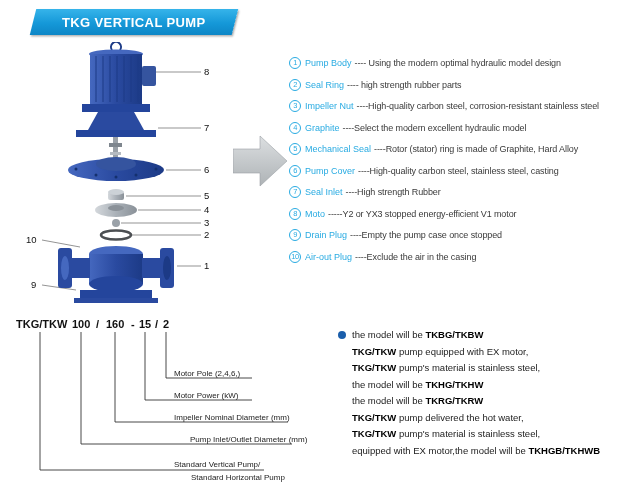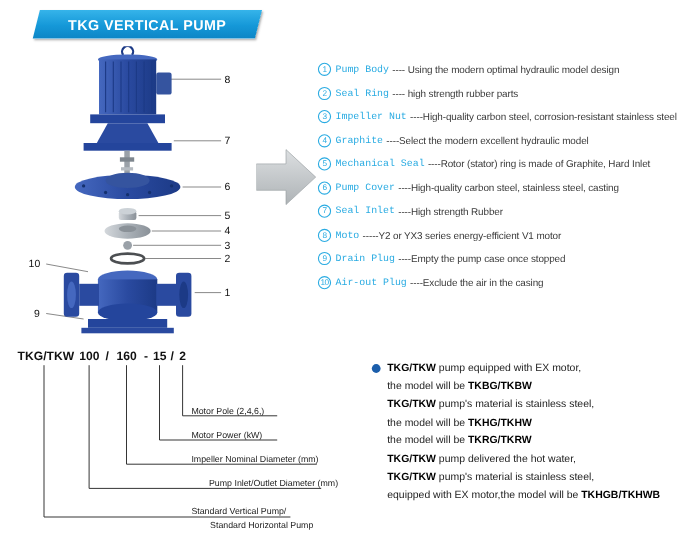--- a/index.html
+++ b/index.html
@@ -18,21 +18,21 @@
   #pumpsvg text { font-family:"Liberation Sans",sans-serif; font-size:9.5px; fill:#111; }
 
   
   #arrowsvg { position:absolute; left:233px; top:133px; width:56px; height:58px; }
 
   
   .features { position:absolute; left:289px; top:57px; width:327px; display:flex; flex-direction:column; gap:9px; }
   .frow { display:flex; align-items:center; white-space:nowrap; font-size:9px; color:#3a3a3a; height:12.5px; }
   .fnum { flex:0 0 auto; width:12px; height:12px; border:1px solid #29abe2; border-radius:50%;
           color:#29abe2; font-size:7.5px; line-height:10.5px; text-align:center; margin-right:4px; letter-spacing:-.5px; }
-  .flabel { color:#29abe2; margin-right:3px;font-family:Liberation Mono, monospace; }
+  .flabel { color:#29abe2; margin-right:3px; }
   .fdesc { color:#3a3a3a; letter-spacing:-.1px; }
 
   
   .model { position:absolute; left:14px; top:318px; width:300px; height:178px; }
   .model .seg { position:absolute; top:0; font-size:11px; font-weight:bold; color:#111; }
   .model svg { position:absolute; left:0; top:0; width:300px; height:178px; }
   .mlabel { position:absolute; font-size:8px; color:#222; white-space:nowrap; }
 
   
   .notes { position:absolute; left:352px; top:327px; width:262px; font-size:9.5px; color:#222; }
@@ -186,36 +186,36 @@
       <span class="fdesc">----High-quality carbon steel, corrosion-resistant stainless steel</span>
     </div>
     <div class="frow">
       <span class="fnum">4</span>
       <span class="flabel">Graphite</span>
       <span class="fdesc">----Select the modern excellent hydraulic model</span>
     </div>
     <div class="frow">
       <span class="fnum">5</span>
       <span class="flabel">Mechanical Seal</span>
-      <span class="fdesc">----Rotor (stator) ring is made of Graphite, Hard Inlet</span>
+      <span class="fdesc">----Rotor (stator) ring is made of Graphite, Hard Alloy</span>
     </div>
     <div class="frow">
       <span class="fnum">6</span>
       <span class="flabel">Pump Cover</span>
       <span class="fdesc">----High-quality carbon steel, stainless steel, casting</span>
     </div>
     <div class="frow">
       <span class="fnum">7</span>
       <span class="flabel">Seal Inlet</span>
       <span class="fdesc">----High strength Rubber</span>
     </div>
     <div class="frow">
       <span class="fnum">8</span>
       <span class="flabel">Moto</span>
-      <span class="fdesc">-----Y2 or YX3 series energy-efficient V1 motor</span>
+      <span class="fdesc">-----Y2 or YX3 stopped energy-efficient V1 motor</span>
     </div>
     <div class="frow">
       <span class="fnum">9</span>
       <span class="flabel">Drain Plug</span>
       <span class="fdesc">----Empty the pump case once stopped</span>
     </div>
     <div class="frow">
       <span class="fnum">10</span>
       <span class="flabel">Air-out Plug</span>
       <span class="fdesc">----Exclude the air in the casing</span>
@@ -246,22 +246,22 @@
     <div class="mlabel" style="left:160px; top:73px">Motor Power  (kW)</div>
     <div class="mlabel" style="left:160px; top:95px">Impeller Nominal Diameter (mm)</div>
     <div class="mlabel" style="left:176px; top:117px">Pump Inlet/Outlet Diameter (mm)</div>
     <div class="mlabel" style="left:160px; top:142px">Standard Vertical Pump/</div>
     <div class="mlabel" style="left:177px; top:155px">Standard  Horizontal Pump</div>
   </div>
 
   <div class="bullet"></div>
   <div class="notes">
     <div class="note">
+      <div class="nline"><span>the model will be </span><b>TKBG/TKBW</b></div>
       <div class="nline"><b>TKG/TKW</b><span> pump equipped with EX motor,</span></div>
-      <div class="nline"><span>the model will be </span><b>TKBG/TKBW</b></div>
     </div>
     <div class="note">
       <div class="nline"><b>TKG/TKW</b><span> pump's material is stainless steel,</span></div>
       <div class="nline"><span>the model will be </span><b>TKHG/TKHW</b></div>
     </div>
     <div class="note">
       <div class="nline"><span>the model will be </span><b>TKRG/TKRW</b></div>
       <div class="nline"><b>TKG/TKW</b><span> pump delivered the hot water,</span></div>
     </div>
     <div class="note">

